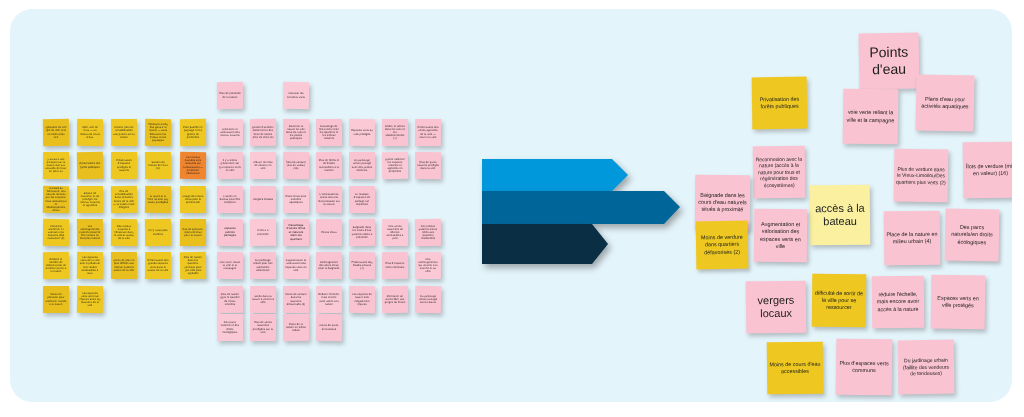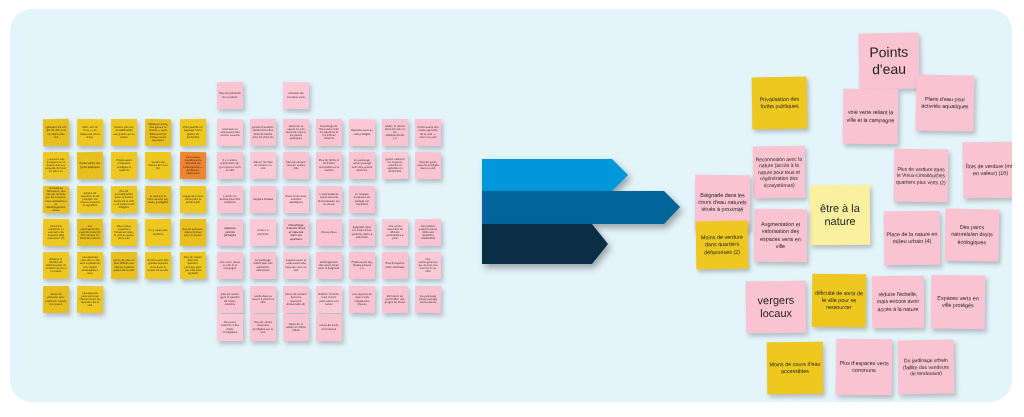--- a/index.html
+++ b/index.html
@@ -157,21 +157,21 @@
 
   <div id="rightCluster">
       <div class="note n-pink xbig" style="left: 849px; top: 24px; width: 60px; height: 56px; transform: rotate(-1deg);">Points d'eau</div>
       <div class="note n-gold sm" style="left: 742px; top: 68px; width: 55px; height: 52px; transform: rotate(-0.8deg);">Privatisation des forêts publiques</div>
       <div class="note n-pink sm" style="left: 833px; top: 80px; width: 55px; height: 55px; transform: rotate(0.7deg);">voie verte reliant la ville et la campagne</div>
       <div class="note n-pink sm" style="left: 906px; top: 66px; width: 58px; height: 56px; transform: rotate(1deg);">Plans d'eau pour activités aquatiques</div>
       <div class="note n-pink smr" style="left: 743px; top: 137px; width: 52px; height: 52px; transform: rotate(-0.6deg);">Reconnexion avec la nature (accès à la nature pour tous et régénération des écosystèmes)</div>
       <div class="note n-pink smr" style="left: 884px; top: 140px; width: 54px; height: 53px; transform: rotate(0.8deg);">Plus de verdure dans le Vieux-Limoilou/Des quartiers plus verts (2)</div>
       <div class="note n-pink sm" style="left: 953px; top: 133px; width: 55px; height: 56px; transform: rotate(-0.7deg);">Îlots de verdure (mis en valeur) (16)</div>
       <div class="note n-pink sm" style="left: 685px; top: 166px; width: 55px; height: 55px; transform: rotate(0.6deg);">Baignade dans les cours d'eau naturels situés à proximité</div>
-      <div class="note n-pale big" style="left: 800px; top: 176px; width: 60px; height: 60px; transform: rotate(-0.5deg);">être à la nature</div>
+      <div class="note n-pale big" style="left: 800px; top: 176px; width: 60px; height: 60px; transform: rotate(-0.5deg);">accès à la bateau</div>
       <div class="note n-gold sm" style="left: 686px; top: 212px; width: 52px; height: 48px; transform: rotate(-0.9deg);">Moins de verdure dans quartiers défavorisés (2)</div>
       <div class="note n-pink sm" style="left: 744px; top: 200px; width: 53px; height: 53px; transform: rotate(0.5deg);">Augmentation et valorisation des espaces verts en ville</div>
       <div class="note n-pink sm" style="left: 874px; top: 202px; width: 56px; height: 54px; transform: rotate(-0.6deg);">Place de la nature en milieu urbain (4)</div>
       <div class="note n-pink sm" style="left: 935px; top: 200px; width: 54px; height: 52px; transform: rotate(0.9deg);">Des parcs naturels/en droits écologiques</div>
       <div class="note n-pink big" style="left: 736px; top: 272px; width: 60px; height: 52px; transform: rotate(-0.7deg);">vergers locaux</div>
       <div class="note n-gold sm" style="left: 802px; top: 265px; width: 54px; height: 53px; transform: rotate(0.6deg);">difficulté de sortir de la ville pour se ressourcer</div>
       <div class="note n-pink sm" style="left: 862px; top: 267px; width: 52px; height: 52px; transform: rotate(-0.5deg);">réduire l'échelle, mais encore avoir accès à la nature</div>
       <div class="note n-pink sm" style="left: 921px; top: 266px; width: 54px; height: 54px; transform: rotate(0.8deg);">Espaces verts en ville protégés</div>
       <div class="note n-gold sm" style="left: 757px; top: 333px; width: 56px; height: 52px; transform: rotate(-0.6deg);">Moins de cours d'eau accessibles</div>
       <div class="note n-pink sm" style="left: 826px; top: 330px; width: 56px; height: 56px; transform: rotate(0.7deg);">Plus d'espaces verts communs</div>

